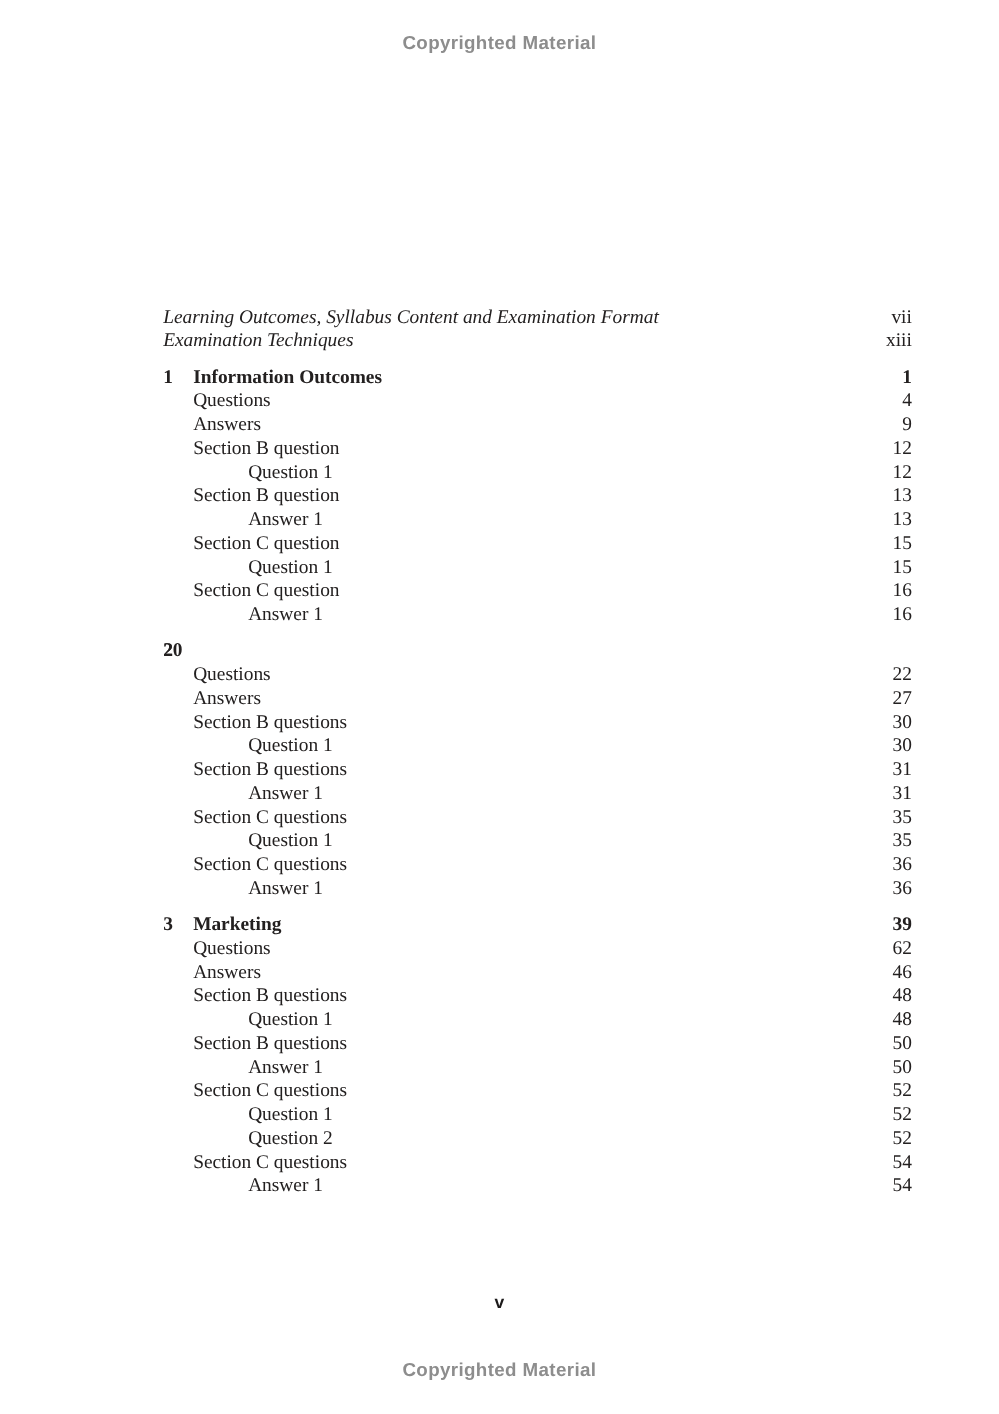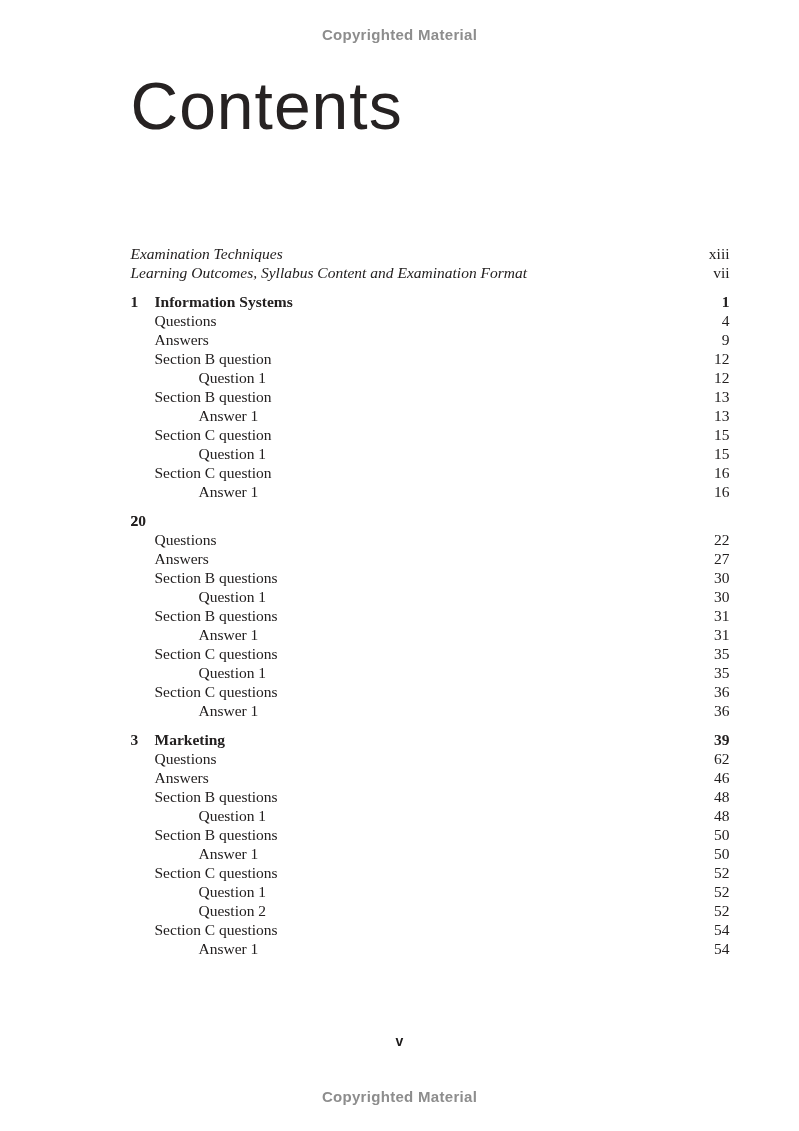--- a/index.html
+++ b/index.html
@@ -73,39 +73,38 @@
     color: #1c1a1a;
   }
 </style>
 </head>
 <body>
 
 <div class="page">
 
   <div class="copyright-banner copyright-top">Copyrighted Material</div>
 
-  <h1 class="book-title">Contents</h1>
 
   <div class="toc">
     <div class="front-matter">
   <div class="toc-row front-matter">
+    <span class="label">Learning Outcomes, Syllabus Content and Examination Format</span>
+    <span class="pagenum">vii</span>
+  </div>
+
+  <div class="toc-row front-matter">
     <span class="label">Examination Techniques</span>
     <span class="pagenum">xiii</span>
-  </div>
-
-  <div class="toc-row front-matter">
-    <span class="label">Learning Outcomes, Syllabus Content and Examination Format</span>
-    <span class="pagenum">vii</span>
   </div>
 </div>
     <div class="chapters">
   <div class="chapter-block">
     <div class="toc-row chapter-heading">
       <span class="chapter-num">1</span>
-      <span class="label">Information Systems</span>
+      <span class="label">Information Outcomes</span>
       <span class="pagenum">1</span>
     </div>
     <div class="chapter-entries">
   <div class="toc-row entry-level-1">
     <span class="label">Questions</span>
     <span class="pagenum">4</span>
   </div>
 
   <div class="toc-row entry-level-1">
     <span class="label">Answers</span>

